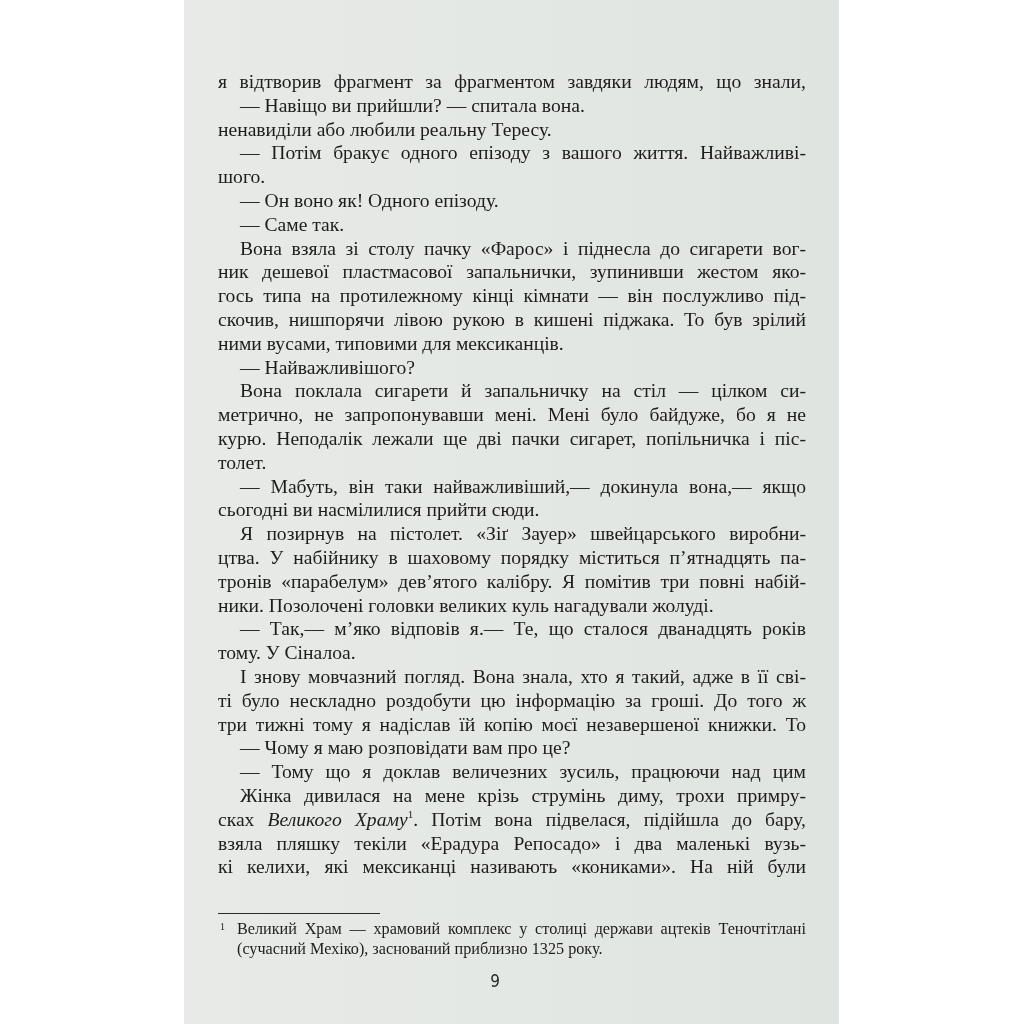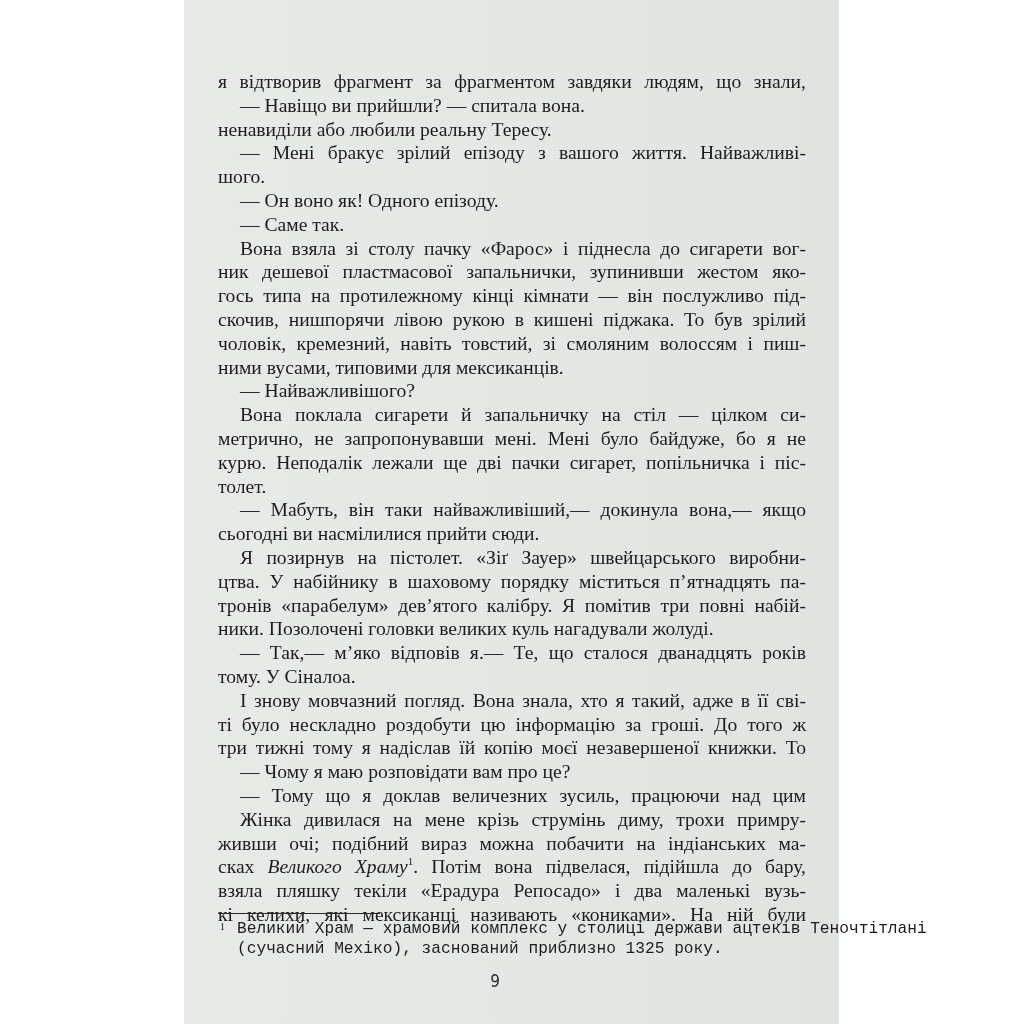--- a/index.html
+++ b/index.html
@@ -67,21 +67,20 @@
       left: 2px;
       top: -2px;
       font-size: 10px;
     }
     .fn-line {
       display: block;
       padding-left: 19px;
       white-space: nowrap;
       text-align: justify;
       text-align-last: justify;
-      font-family: Liberation Mono, monospace;
     }
     .fn-line.last { text-align-last: left; }
     .page-number {
       position: absolute;
       left: 303px;
       top: 970px;
       width: 16px;
       text-align: center;
       font-family: "DejaVu Sans", "Liberation Sans", sans-serif;
       font-size: 18px;
@@ -90,50 +89,48 @@
     }
   </style>
 </head>
 <body>
 
 <div class="page">
   <div class="body-text">
     <span class="ln">я відтворив фрагмент за фрагментом завдяки людям, що знали,</span>
     <span class="ln ind last">— Навіщо ви прийшли? — спитала вона.</span>
     <span class="ln last">ненавиділи або любили реальну Тересу.</span>
-    <span class="ln ind">— Мені бракує зрілий епізоду з вашого життя. Найважливі-</span>
+    <span class="ln ind">— Потім бракує одного епізоду з вашого життя. Найважливі-</span>
     <span class="ln last">шого.</span>
     <span class="ln ind last">— Он воно як! Одного епізоду.</span>
     <span class="ln ind last">— Саме так.</span>
     <span class="ln ind">Вона взяла зі столу пачку «Фарос» і піднесла до сигарети вог-</span>
     <span class="ln">ник дешевої пластмасової запальнички, зупинивши жестом яко-</span>
     <span class="ln">гось типа на протилежному кінці кімнати — він послужливо під-</span>
     <span class="ln">скочив, нишпорячи лівою рукою в кишені піджака. То був зрілий</span>
-    <span class="ln">чоловік, кремезний, навіть товстий, зі смоляним волоссям і пиш-</span>
     <span class="ln last">ними вусами, типовими для мексиканців.</span>
     <span class="ln ind last">— Найважливішого?</span>
     <span class="ln ind">Вона поклала сигарети й запальничку на стіл — цілком си-</span>
     <span class="ln">метрично, не запропонувавши мені. Мені було байдуже, бо я не</span>
     <span class="ln">курю. Неподалік лежали ще дві пачки сигарет, попільничка і піс-</span>
     <span class="ln last">толет.</span>
     <span class="ln ind">— Мабуть, він таки найважливіший,— докинула вона,— якщо</span>
     <span class="ln last">сьогодні ви насмілилися прийти сюди.</span>
     <span class="ln ind">Я позирнув на пістолет. «Зіґ Зауер» швейцарського виробни-</span>
     <span class="ln">цтва. У набійнику в шаховому порядку міститься п’ятнадцять па-</span>
     <span class="ln">тронів «парабелум» дев’ятого калібру. Я помітив три повні набій-</span>
     <span class="ln last">ники. Позолочені головки великих куль нагадували жолуді.</span>
     <span class="ln ind">— Так,— м’яко відповів я.— Те, що сталося дванадцять років</span>
     <span class="ln last">тому. У Сіналоа.</span>
     <span class="ln ind">І знову мовчазний погляд. Вона знала, хто я такий, адже в її сві-</span>
     <span class="ln">ті було нескладно роздобути цю інформацію за гроші. До того ж</span>
     <span class="ln">три тижні тому я надіслав їй копію моєї незавершеної книжки. То</span>
     <span class="ln ind last">— Чому я маю розповідати вам про це?</span>
     <span class="ln ind">— Тому що я доклав величезних зусиль, працюючи над цим</span>
     <span class="ln ind">Жінка дивилася на мене крізь струмінь диму, трохи примру-</span>
-    <span class="ln">живши очі; подібний вираз можна побачити на індіанських ма-</span>
     <span class="ln"><span>сках </span><span class="it">Великого Храму</span><span class="sup">1</span><span>. Потім вона підвелася, підійшла до бару,</span></span>
     <span class="ln">взяла пляшку текіли «Ерадура Репосадо» і два маленькі вузь-</span>
     <span class="ln">кі келихи, які мексиканці називають «кониками». На ній були</span>
   </div>
 
   <div class="fn-rule"></div>
 
   <div class="footnote">
     <span class="fn-mark">1</span>
     <span class="fn-line">Великий Храм — храмовий комплекс у столиці держави ацтеків Теночтітлані</span>

